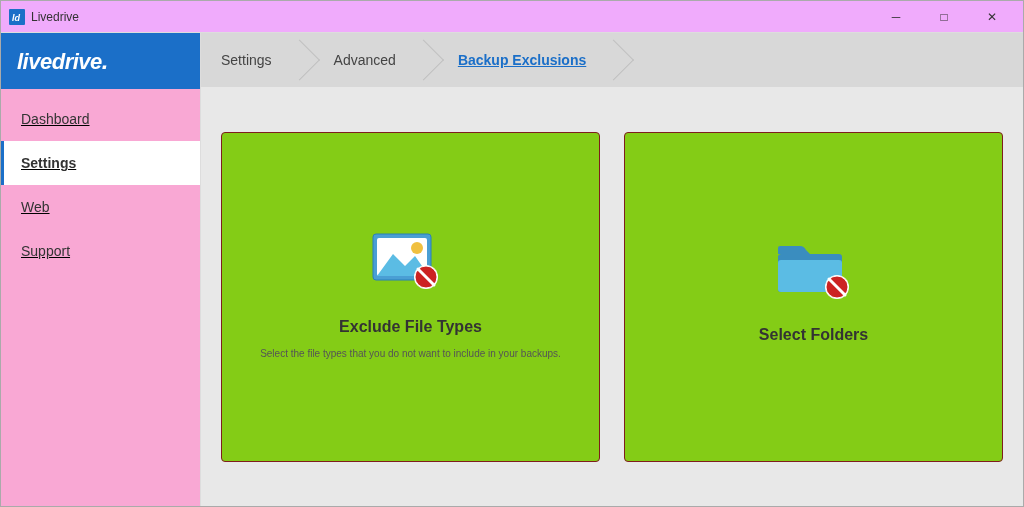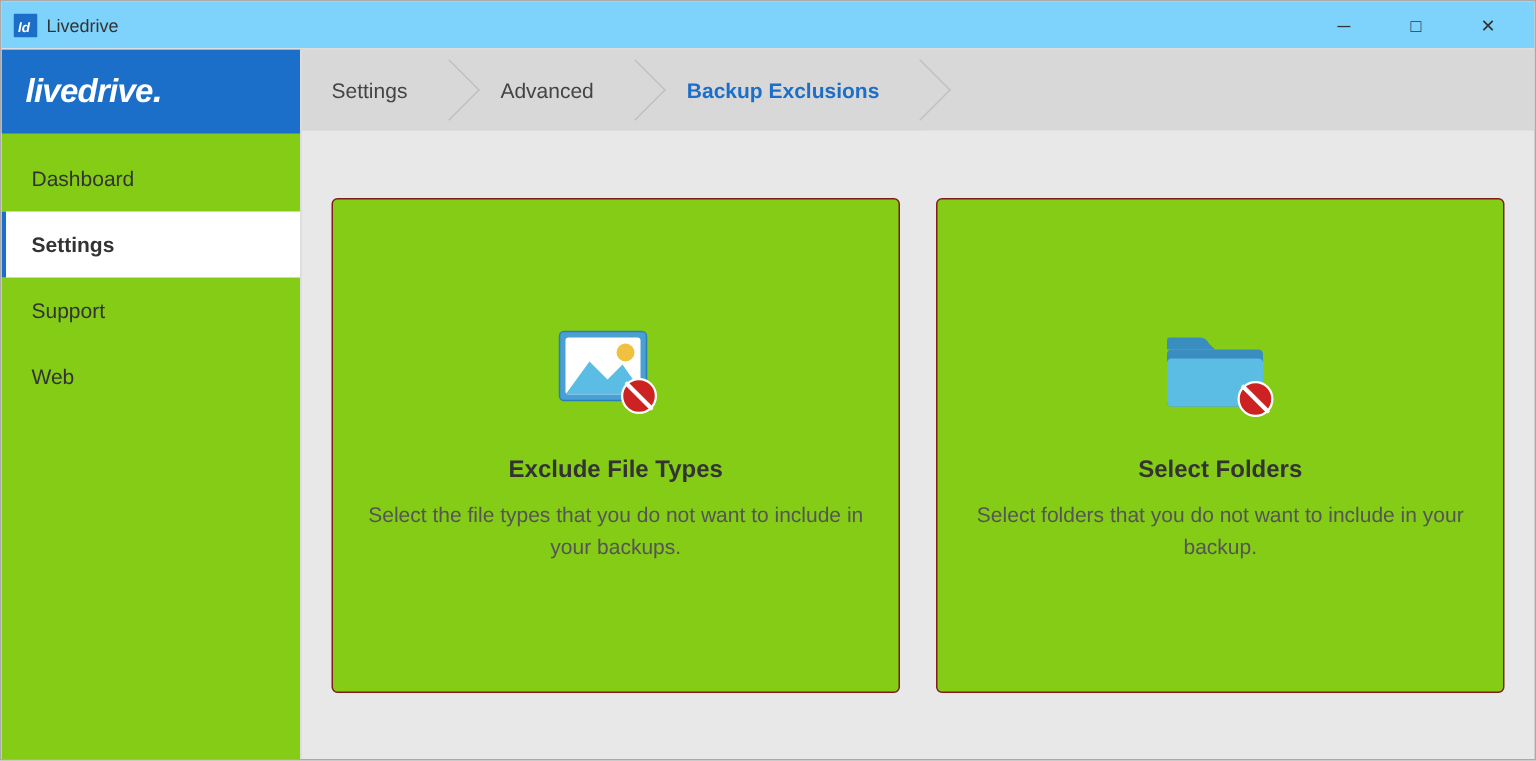--- a/index.html
+++ b/index.html
@@ -13,21 +13,21 @@
       border: 1px solid #aaa;
       display: flex;
       flex-direction: column;
     }
 
     
     .titlebar {
       display: flex;
       align-items: center;
       justify-content: space-between;
-      background: #7dd3fc;
+      background: #f0abfc;
       height: 32px;
       padding: 0 8px;
       border-bottom: 1px solid #ddd;
       flex-shrink: 0;
     }
     .titlebar-left {
       display: flex;
       align-items: center;
       gap: 6px;
       font-size: 12px;
@@ -57,41 +57,42 @@
     
     .app-body {
       display: flex;
       flex: 1;
       overflow: hidden;
     }
 
     
     .sidebar {
       width: 200px;
-      background: #84cc16;
+      background: #f9a8d4;
       border-right: 1px solid #ddd;
       flex-shrink: 0;
       display: flex;
       flex-direction: column;
     }
     .sidebar-logo {
       background: #1b6fc8;
       padding: 14px 16px;
       display: flex;
       align-items: center;
     }
     .logo-text {
       color: white;
       font-size: 22px;
       font-style: italic;
       font-weight: 700;
       letter-spacing: -0.5px;
     }
     .sidebar-nav {
       padding-top: 8px;
+      text-decoration: underline;
     }
     .sidebar-item {
       padding: 14px 20px;
       font-size: 14px;
       color: #333;
       cursor: pointer;
       display: flex;
       align-items: center;
     }
     .sidebar-item.active {
@@ -139,20 +140,21 @@
       width: 28px;
       height: 28px;
       background: #d8d8d8;
       border-right: 1px solid #c0c0c0;
       border-top: 1px solid #c0c0c0;
       z-index: 1;
     }
     .breadcrumb-tab.active {
       color: #1b6fc8;
       font-weight: 600;
+      text-decoration: underline;
     }
     .breadcrumb-tab:first-child {
       padding-left: 20px;
     }
     .breadcrumb-tab:nth-child(2) {
       padding-left: 34px;
       justify-content: center;
     }
     .breadcrumb-tab:nth-child(3) {
       padding-left: 34px;
@@ -190,21 +192,21 @@
     }
 
     .card-title {
       font-size: 16px;
       font-weight: 700;
       color: #333;
       margin-bottom: 10px;
       text-align: center;
     }
     .card-desc {
-      font-size: 14px;
+      font-size: 10px;
       color: #555;
       text-align: center;
       line-height: 1.5;
     }
 
     
     .icon-wrapper {
       position: relative;
       display: inline-block;
     }
@@ -244,24 +246,24 @@
       </span>
     </div>
     <nav class="sidebar-nav">
       <div class="sidebar-item">
         <span>Dashboard</span>
       </div>
       <div class="sidebar-item active">
         <span>Settings</span>
       </div>
       <div class="sidebar-item">
+        <span>Web</span>
+      </div>
+      <div class="sidebar-item">
         <span>Support</span>
-      </div>
-      <div class="sidebar-item">
-        <span>Web</span>
       </div>
     </nav>
   </div>
 
   <div class="content-area">
 
     <div class="breadcrumb-nav">
       <div class="breadcrumb-tab">
         <span>Settings</span>
       </div>
@@ -315,18 +317,17 @@
             </svg>
             
             <svg class="no-badge" width="26" height="26" viewBox="0 0 26 26">
               <circle cx="13" cy="13" r="12" fill="white"></circle>
               <circle cx="13" cy="13" r="11" fill="#cc2222" stroke="white" stroke-width="1"></circle>
               <line x1="5" y1="5" x2="21" y2="21" stroke="white" stroke-width="3" stroke-linecap="round"></line>
             </svg>
           </div>
         </div>
         <div class="card-title">Select Folders</div>
-        <div class="card-desc">Select folders that you do not want to include in your backup.</div>
       </div>
 
     </div>
   </div>
 </div>
 
 </body></html>

